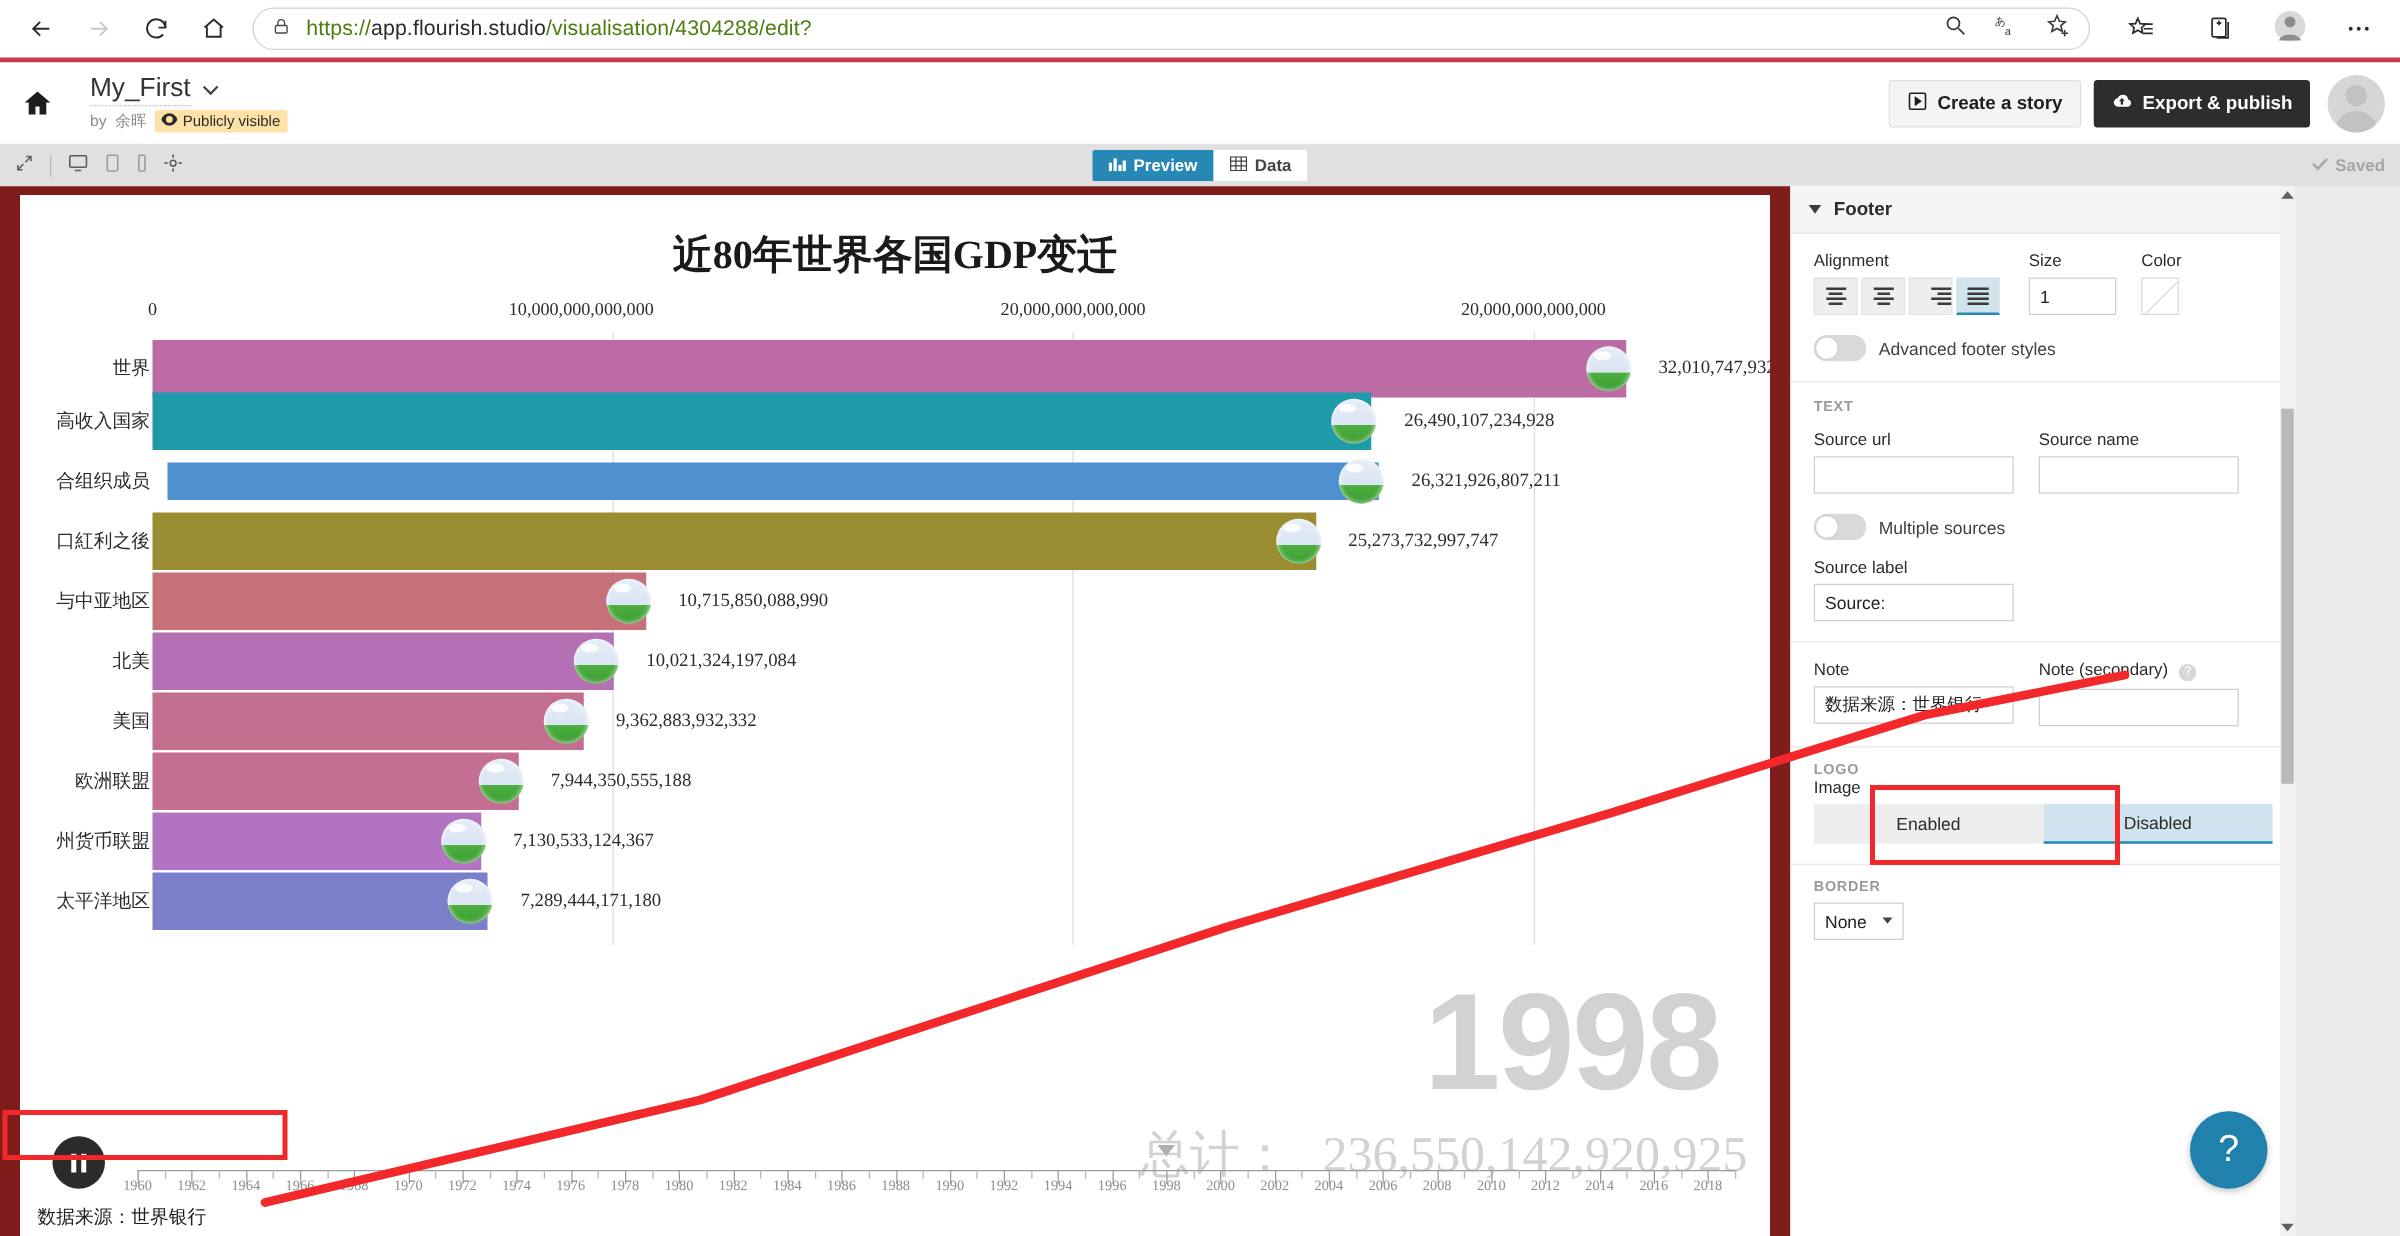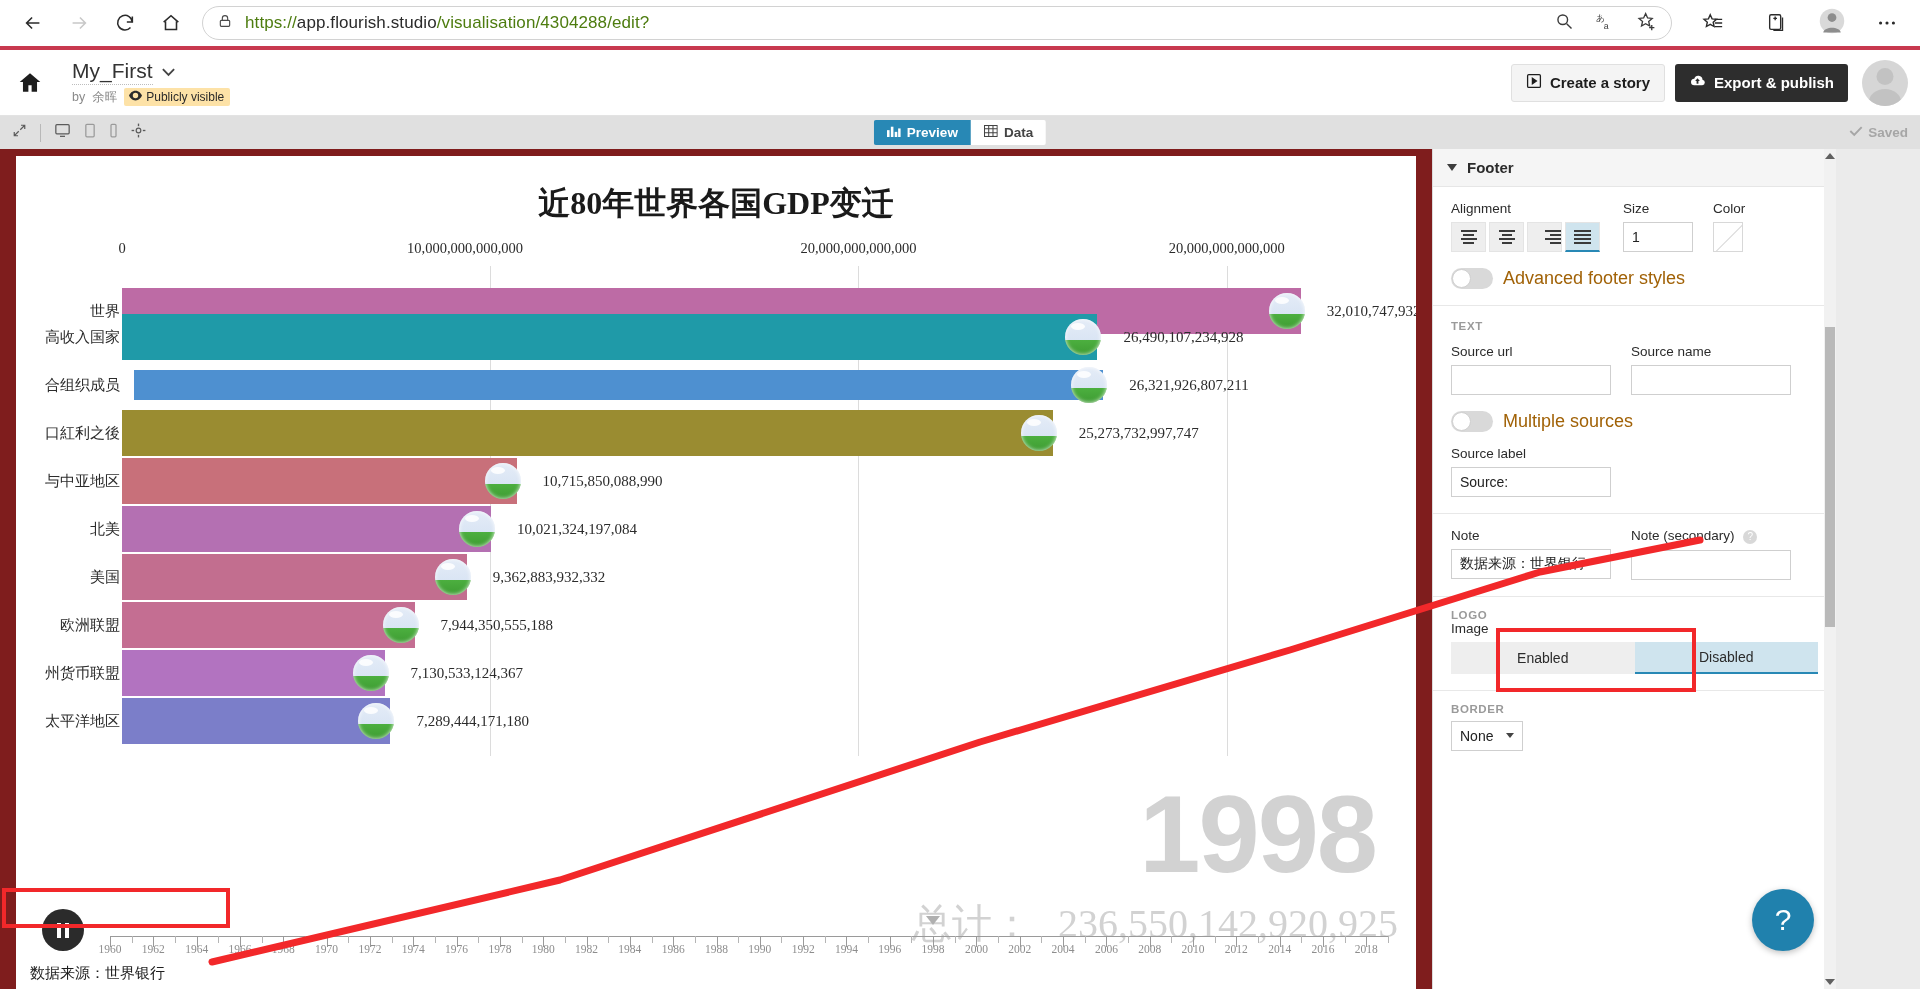--- a/index.html
+++ b/index.html
@@ -273,21 +273,21 @@
   }
   .toggle-row { display: flex; align-items: center; gap: 10px; margin-top: 16px; }
   .toggle {
     width: 42px; height: 21px; border-radius: 11px; background: #d9d9d9;
     position: relative;
   }
   .toggle i {
     position: absolute; left: 1px; top: 1px; width: 19px; height: 19px;
     border-radius: 50%; background: #ffffff; border: 1px solid #cfcfcf;
   }
-  .toggle-label { font-size: 18px; color: #a16207; }
+  .toggle-label { font-size: 14px; color: #404040; }
   .divider { height: 1px; background: #e8e8e8; margin: 16px -18px 0 -18px; }
   .segmented { display: flex; height: 32px; margin-top: 6px; }
   .seg {
     flex: 1; background: #eeeeee; display: flex; align-items: center;
     justify-content: center; font-size: 14px; color: #2b2b2b;
   }
   .seg.active { background: #cfe4ee; border-bottom: 2px solid #2888b5; }
   .select-box {
     width: 72px; height: 30px; border: 1px solid #cfcfcf; background: #fff;
     display: flex; align-items: center; justify-content: space-between;
@@ -544,21 +544,21 @@
           <div class="axis-tick" style="left: 106px;">0</div>
           <div class="axis-tick" style="left: 449px;">10,000,000,000,000</div>
           <div class="axis-tick" style="left: 842.471px;">20,000,000,000,000</div>
           <div class="axis-tick" style="left: 1210.71px;">20,000,000,000,000</div>
         </div>
 
       <div class="plot" id="plot">
           <div class="gridline" style="left: 474.235px;"></div>
           <div class="gridline" style="left: 842.471px;"></div>
           <div class="gridline" style="left: 1210.71px;"></div>
-          <div class="bar-row" style="top: 16px; height: 58px;">
+          <div class="bar-row" style="top: 0px; height: 58px;">
             <div class="bar-label" style="top: 50%; transform: translateY(-50%); position: absolute; left: 0px;">世界</div>
             <div class="bar-track" style="height: 46px;">
               <div class="bar" style="width: 1178.75px; background: rgb(189, 107, 165);">
                 <div class="bar-flag"></div>
               </div>
               <div class="bar-value" style="left: 1204.75px;">32,010,747,932</div>
             </div>
           </div>
           <div class="bar-row" style="top: 48px; height: 46px;">
             <div class="bar-label" style="top: 50%; transform: translateY(-50%); position: absolute; left: 0px;">高收入国家</div>

